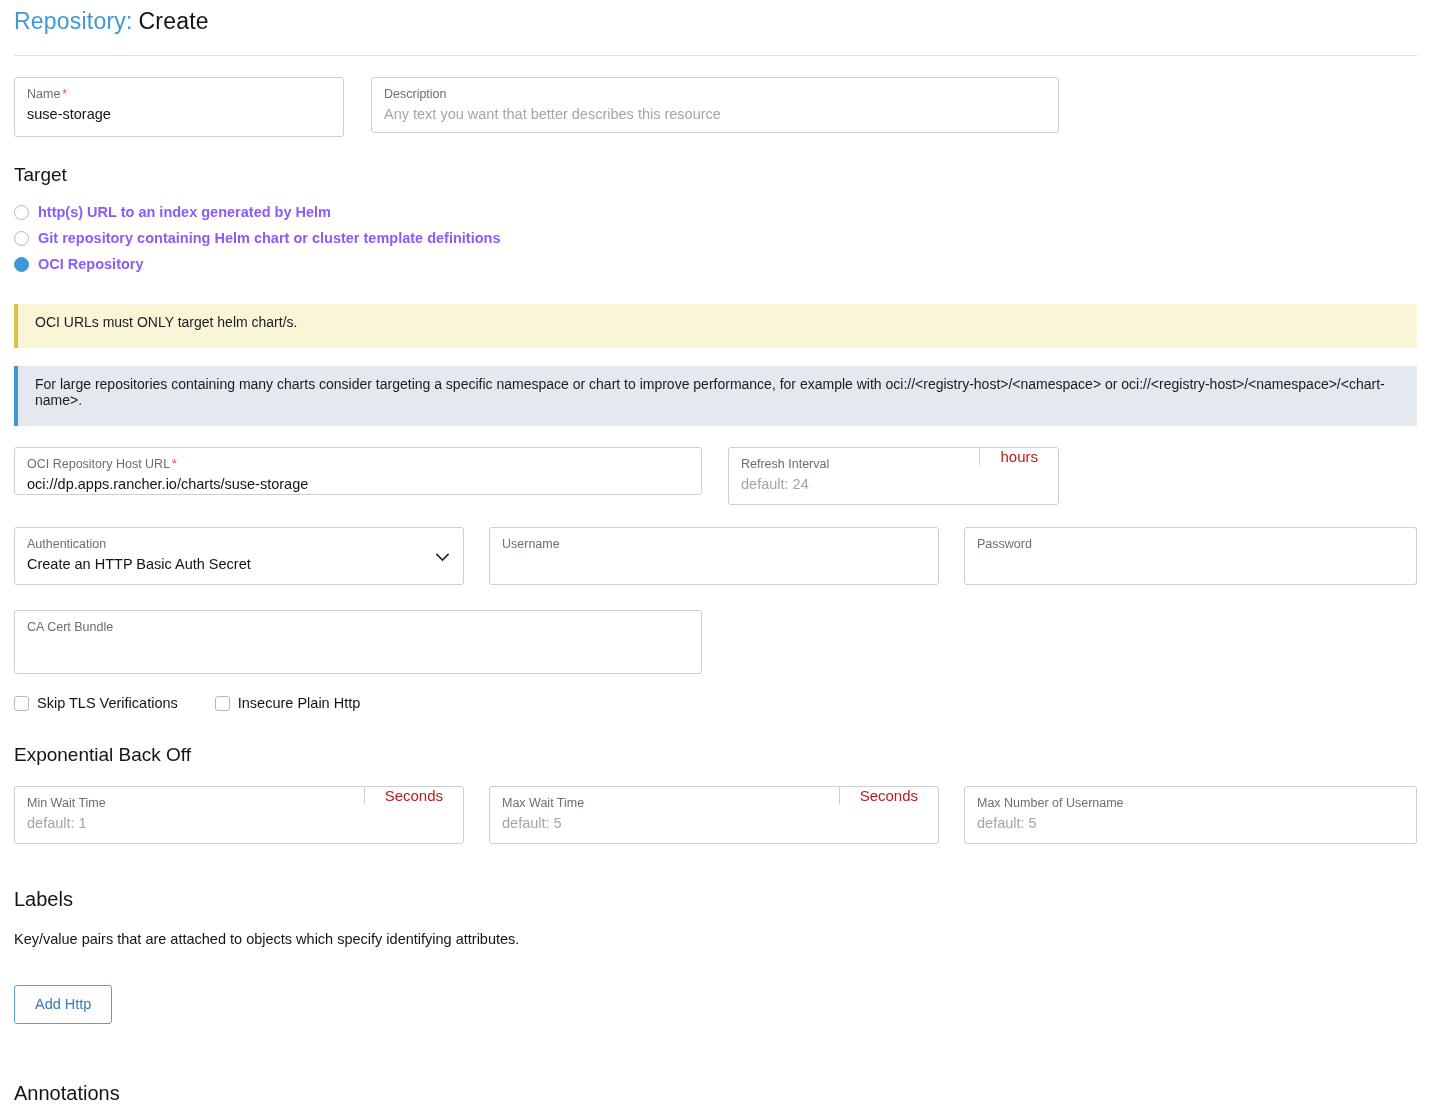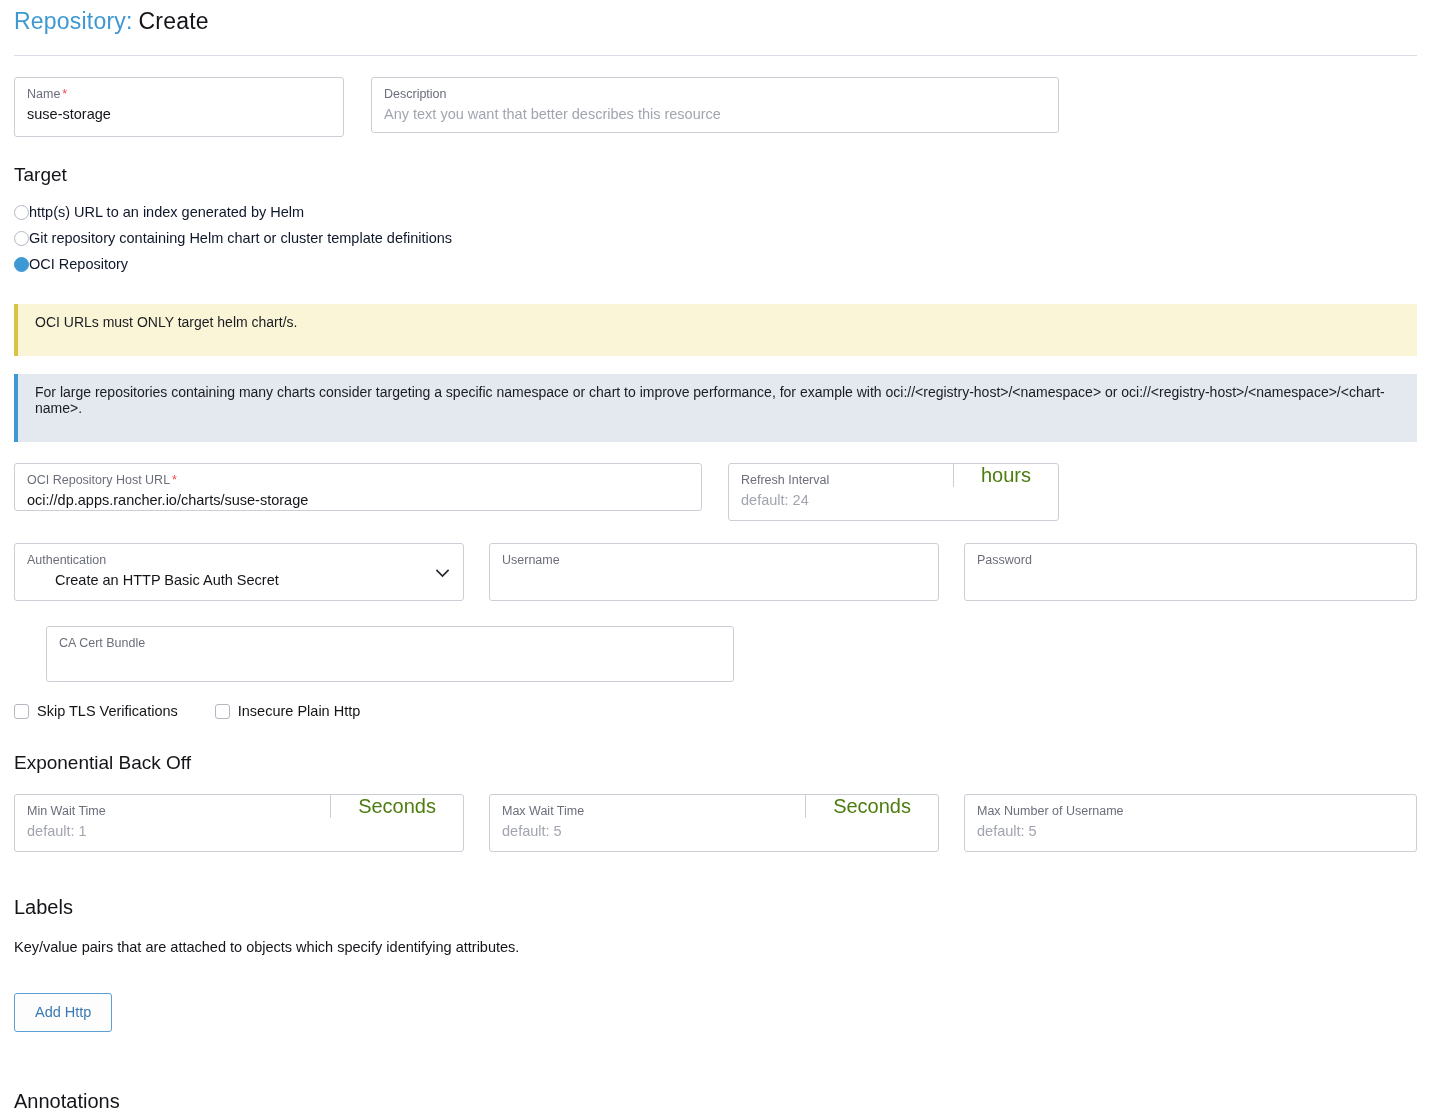--- a/index.html
+++ b/index.html
@@ -53,28 +53,28 @@
     color: #141419;
     padding: 0;
   }
   .field-input::placeholder { color: #a2a5af; }
   .field.with-suffix { display: flex; align-items: flex-start; padding: 0; }
   .field-suffix {
     border-left: 1px solid #ccced6;
     display: flex;
     align-items: center;
     justify-content: center;
-    padding: 0 27px;
-    font-size: 20px;
-    color: #4d7c0f;
+    padding: 0 20px;
+    font-size: 15px;
+    color: #b91c1c;
     white-space: nowrap;
   }
   
   .select-field { cursor: pointer; }
-  .select-value { font-size: 14.5px; color: #141419; padding-right: 28px; overflow: hidden; white-space: nowrap; margin-left: 28px; }
+  .select-value { font-size: 14.5px; color: #141419; padding-right: 28px; overflow: hidden; white-space: nowrap; }
   .chevron {
     position: absolute;
     right: 13px;
     top: 50%;
     transform: translateY(-38%);
   }
 
   
   .row-basics { display: flex; gap: 27px; margin-top: 21px; }
   .w-name { width: 330px; height: 60px; }
@@ -86,45 +86,45 @@
   .radio-group { margin-top: 13px; }
   .radio-row { display: flex; align-items: center; padding: 5px 0; cursor: pointer; width: fit-content; }
   .radio-circle {
     width: 15px; height: 15px;
     border: 1px solid #b4b7c0;
     border-radius: 50%;
     background: #fff;
     flex: none;
   }
   .radio-row.checked .radio-circle { background: var(--primary); border-color: var(--primary); }
-  .radio-label { margin-left: 0; font-size: 14.5px; color: #0f172a; }
+  .radio-label { margin-left: 9px; font-size: 14.5px; color: #8b5cf6; font-weight: bold; }
 
   .banner {
     border-left: 4px solid;
-    padding: 10px 14px 26px 17px;
+    padding: 10px 14px 18px 17px;
     font-size: 14px;
     color: #1b1c21;
     margin-top: 0;
   }
   .banner-warning { background: var(--warning_bg); border-color: var(--warning_border); margin-top: 27px; }
   .banner-info { background: var(--info_bg); border-color: var(--info_border); margin-top: 18px; }
 
   .row-oci { display: flex; gap: 26px; margin-top: 21px; }
   .w-host { width: 688px; height: 48px; }
   .w-refresh { width: 331px; height: 58px; }
 
   .grid-3 {
     display: grid;
     grid-template-columns: 450px 450px 1fr;
     gap: 25px;
   }
   .row-auth { margin-top: 22px; }
   .row-auth .field { height: 58px; }
   .row-ca { margin-top: 25px; }
-  .w-ca { width: 688px; height: 56px; margin-left: 32px; }
+  .w-ca { width: 688px; height: 64px; }
 
   .checkbox-row { display: flex; align-items: center; gap: 37px; margin-top: 21px; }
   .checkbox-item { display: flex; align-items: center; cursor: pointer; }
   .checkbox-box {
     width: 15px; height: 15px;
     border: 1px solid #b4b7c0;
     border-radius: 3px;
     background: #fff;
     flex: none;
   }

